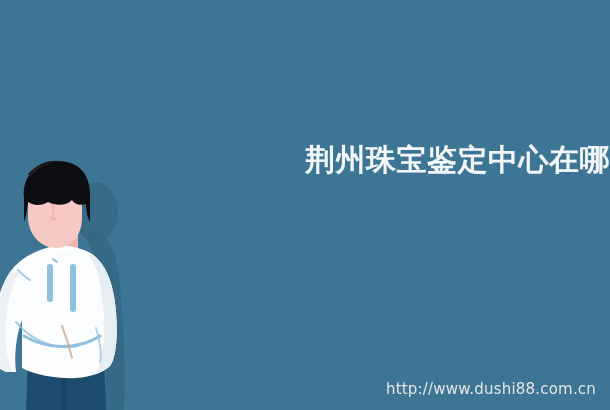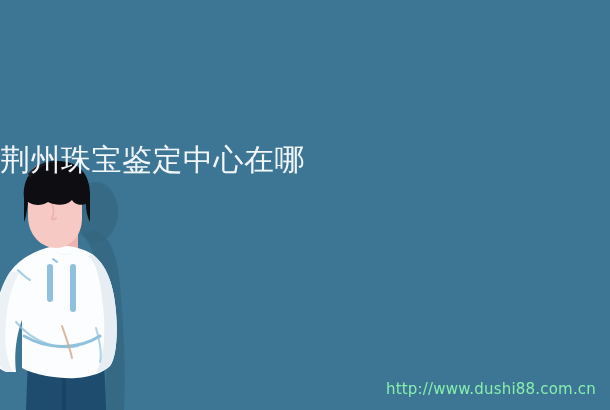--- a/index.html
+++ b/index.html
@@ -20,28 +20,28 @@
     overflow: hidden;
     background: #3d7595;
   }
 
   
   .banner-title {
     position: absolute;
     left: 0;
     top: 142px;
     width: 610px;
-    text-align: left;
+    text-align: right;
     font-family: "DejaVu Sans", "Liberation Sans", sans-serif;
     font-size: 30px;
     line-height: 36px;
     letter-spacing: 0.5px;
     color: #f2f6f8;
     white-space: nowrap;
-    font-weight: 400;
+    font-weight: 700;
   }
 
   
   .banner-url {
     position: absolute;
     right: 14px;
     bottom: 12px;
     font-family: "DejaVu Sans", "Liberation Sans", sans-serif;
     font-size: 15px;
     line-height: 18px;
@@ -143,15 +143,15 @@
                  C66 46 56 46 48 42
                  C42 46 34 46 28 42
                  C27 50 26 58 24 62 Z" fill="#0d0d12"></path>
         <path d="M28 14 C36 4 48 0 58 1 C46 4 36 8 30 18 Z" fill="#1c1c24"></path>
       </g>
     </svg>
   </div>
 
   <div class="banner-title" style="color: rgb(242, 246, 248);">荆州珠宝鉴定中心在哪</div>
 
-  <div class="banner-url" style="color: #86efac;">http://www.dushi88.com.cn</div>
+  <div class="banner-url" style="color: #e5e5e5;">http://www.dushi88.com.cn</div>
 
 </div>
 
 </body></html>

